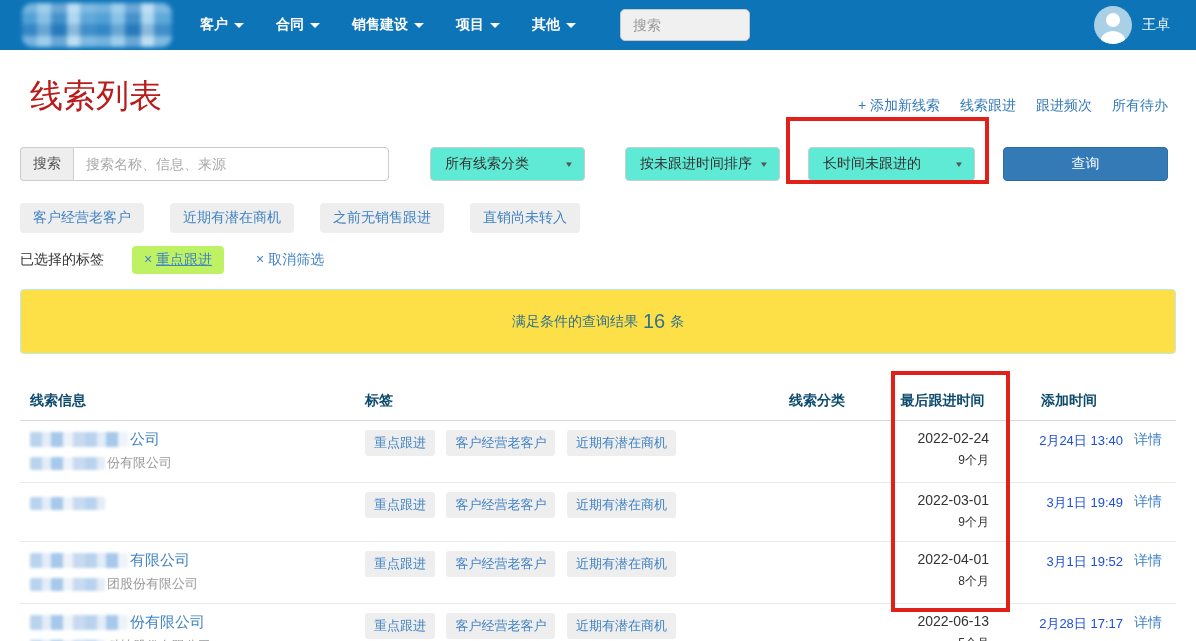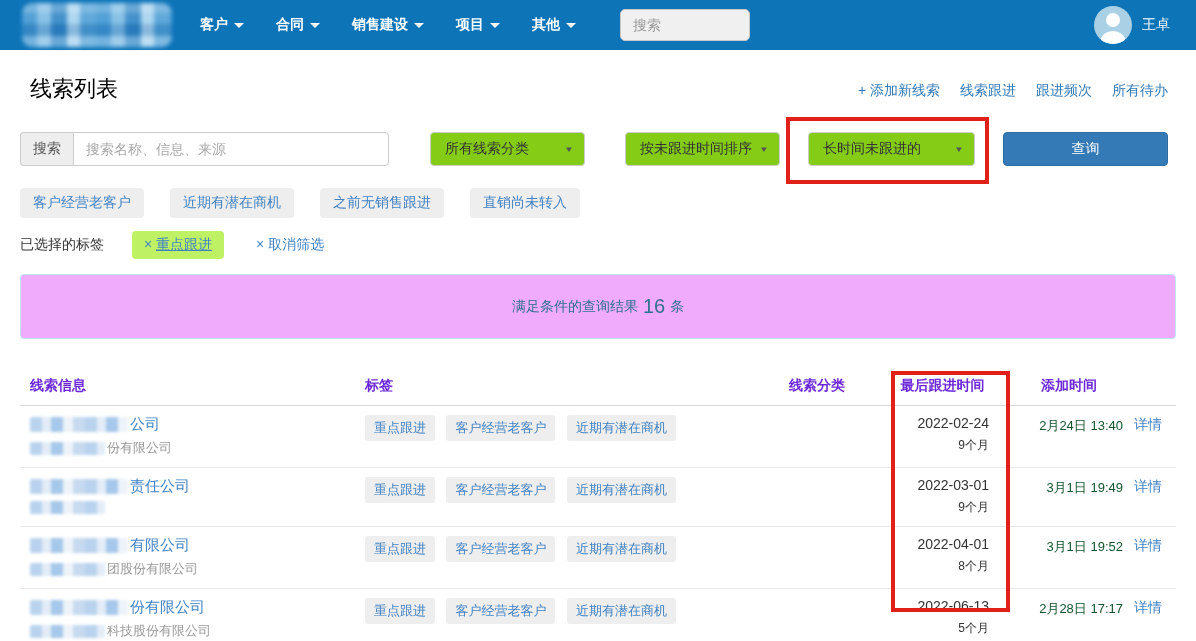--- a/index.html
+++ b/index.html
@@ -23,33 +23,33 @@
     border:1px solid #c8c8c8; border-radius:5px; font-size:14px; color:#555; padding:0 12px; outline:none; }
   .nav-search::placeholder { color:#999; }
   .nav-right { margin-left:auto; display:flex; align-items:center; margin-right:26px; }
   .avatar { width:38px; height:38px; border-radius:50%; background:#a9d0e5; overflow:hidden;
     display:flex; justify-content:center; align-items:flex-end; }
   .user-name { color:#fff; font-size:14px; margin-left:10px; }
 
   
   .page-head { display:flex; align-items:flex-end; justify-content:space-between;
     margin:24px 28px 0 30px; }
-  .page-title { font-size:22px; color:#000000; font-weight:normal; }
+  .page-title { font-size:33px; color:#b91c1c; font-weight:normal; }
   .head-links { display:flex; font-size:14px; padding-bottom:4px; }
   .head-link { color:#337ab7; margin-left:20px; cursor:pointer; text-decoration:none; }
 
   
   .filter-row { display:flex; align-items:center; margin:28px 20px 0 20px; }
   .input-group { display:flex; width:369px; height:34px; }
   .input-addon { background:#eee; border:1px solid #ccc; border-right:none; border-radius:4px 0 0 4px;
     font-size:14px; color:#555; display:flex; align-items:center; padding:0 12px; }
   .search-input { flex:1; border:1px solid #ccc; border-radius:0 4px 4px 0; font-size:14px;
     color:#555; padding:0 12px; outline:none; }
   .search-input::placeholder { color:#a9a9a9; }
-  .select-box { height:34px; border:1px solid #ccc; border-radius:4px; background:#84cc16;
+  .select-box { height:34px; border:1px solid #ccc; border-radius:4px; background:#5eead4;
     font-size:14px; color:#333; display:flex; align-items:center; justify-content:space-between;
     padding:0 10px 0 14px; cursor:pointer; }
   .select-caret { font-size:10px; color:#555; transform:scaleY(.8); }
   .sel-1 { width:155px; margin-left:41px; }
   .sel-2 { width:155px; margin-left:40px; }
   .sel-3 { width:167px; margin-left:28px; }
   .query-btn { width:165px; height:34px; margin-left:28px; background:#337ab7; color:#fff;
     border:1px solid #2e6da4; border-radius:4px; font-size:14px; cursor:pointer; }
 
   
@@ -57,48 +57,48 @@
   .tag-filter { background:#eee; color:#4183c4; font-size:14px; border-radius:4px;
     padding:6px 13px; margin-right:26px; cursor:pointer; }
   .selected-row { display:flex; align-items:center; margin:13px 20px 8px 20px; font-size:14px; }
   .selected-label { color:#333; }
   .selected-pill { background:#bef264; color:#4183c4; border-radius:4px; padding:5px 12px;
     margin-left:28px; cursor:pointer; }
   .selected-pill .t { text-decoration:underline; }
   .clear-link { color:#4183c4; margin-left:32px; cursor:pointer; }
 
   
-  .result-banner { margin:15px 20px 0 20px; height:65px; background:#f0abfc;
+  .result-banner { margin:15px 20px 0 20px; height:65px; background:#fde047;
     border:1px solid #bce8f1; border-radius:4px; display:flex; align-items:center; justify-content:center;
     color:#31708f; font-size:14px; }
   .result-banner .count { font-size:20px; margin:0 5px; }
 
   
   .lead-table { margin:38px 20px 0 20px; }
   .t-row { display:flex; align-items:flex-start; }
-  .t-head { border-bottom:1px solid #d8d8d8; font-weight:bold; color:#6d28d9; font-size:14px;
+  .t-head { border-bottom:1px solid #d8d8d8; font-weight:bold; color:#0c4a6e; font-size:14px;
     padding-bottom:10px; align-items:flex-end; }
   .col-info  { width:340px; padding-left:10px; }
   .col-tags  { width:415px; padding-left:5px; }
   .col-cat   { width:115px; text-align:right; padding-right:45px; }
   .col-last  { width:125px; text-align:right; padding-right:26px; }
   .col-added { width:110px; text-align:right; padding-right:2px; }
   .col-det   { flex:1; text-align:right; padding-right:14px; }
   .body-row { border-bottom:1px solid #e9e9e9; padding:9px 0 10px 0; min-height:51px; }
   .lead-name { color:#4183c4; font-size:15px; cursor:pointer; display:flex; align-items:center; }
   .lead-sub { color:#9a9a9a; font-size:13px; margin-top:5px; display:flex; align-items:center; }
   .blur-chip { display:inline-block; height:15px; border-radius:2px; margin-right:2px;
     background: repeating-linear-gradient(90deg,#b9d3ee 0 12px,#e3ecf7 12px 21px,#a6c8ea 21px 33px,#eef3f9 33px 43px,#c7daf0 43px 55px);
     filter: blur(1.6px); }
   .b1 { width:98px; } .b2 { width:75px; height:13px; }
   .row-tag { display:inline-block; background:#eee; color:#4183c4; font-size:13px;
     border-radius:3px; padding:4px 9px; margin-right:7px; cursor:pointer; }
   .last-date { color:#333; font-size:14px; }
   .last-ago { color:#333; font-size:12px; margin-top:6px; }
-  .added-time { color:#14532d; font-size:13px; padding-top:2px; }
+  .added-time { color:#1d4ed8; font-size:13px; padding-top:2px; }
   .detail-link { color:#4183c4; font-size:14px; cursor:pointer; }
 
   
   .red-box { position:absolute; border:4px solid #e1201a; pointer-events:none; z-index:50; }
   .red-box-dropdown { left:786px; top:117px; width:203px; height:67px; }
   .red-box-column { left:891px; top:371px; width:119px; height:241px; }
 </style>
 </head>
 <body>
 
@@ -223,24 +223,20 @@
     <div class="col-last">
       <div class="last-date">2022-02-24</div>
       <div class="last-ago">9个月</div>
     </div>
     <div class="col-added added-time">2月24日 13:40</div>
     <div class="col-det"><span class="detail-link">详情</span></div>
   </div>
 
   <div class="t-row body-row">
     <div class="col-info">
-      <div class="lead-name">
-        <span class="blur-chip b1"></span>
-        <span>责任公司</span>
-      </div>
       <div class="lead-sub">
         <span class="blur-chip b2"></span>
         <span></span>
       </div>
     </div>
     <div class="col-tags">
       <span class="row-tag">重点跟进</span>
       <span class="row-tag">客户经营老客户</span>
       <span class="row-tag">近期有潜在商机</span>
     </div>

